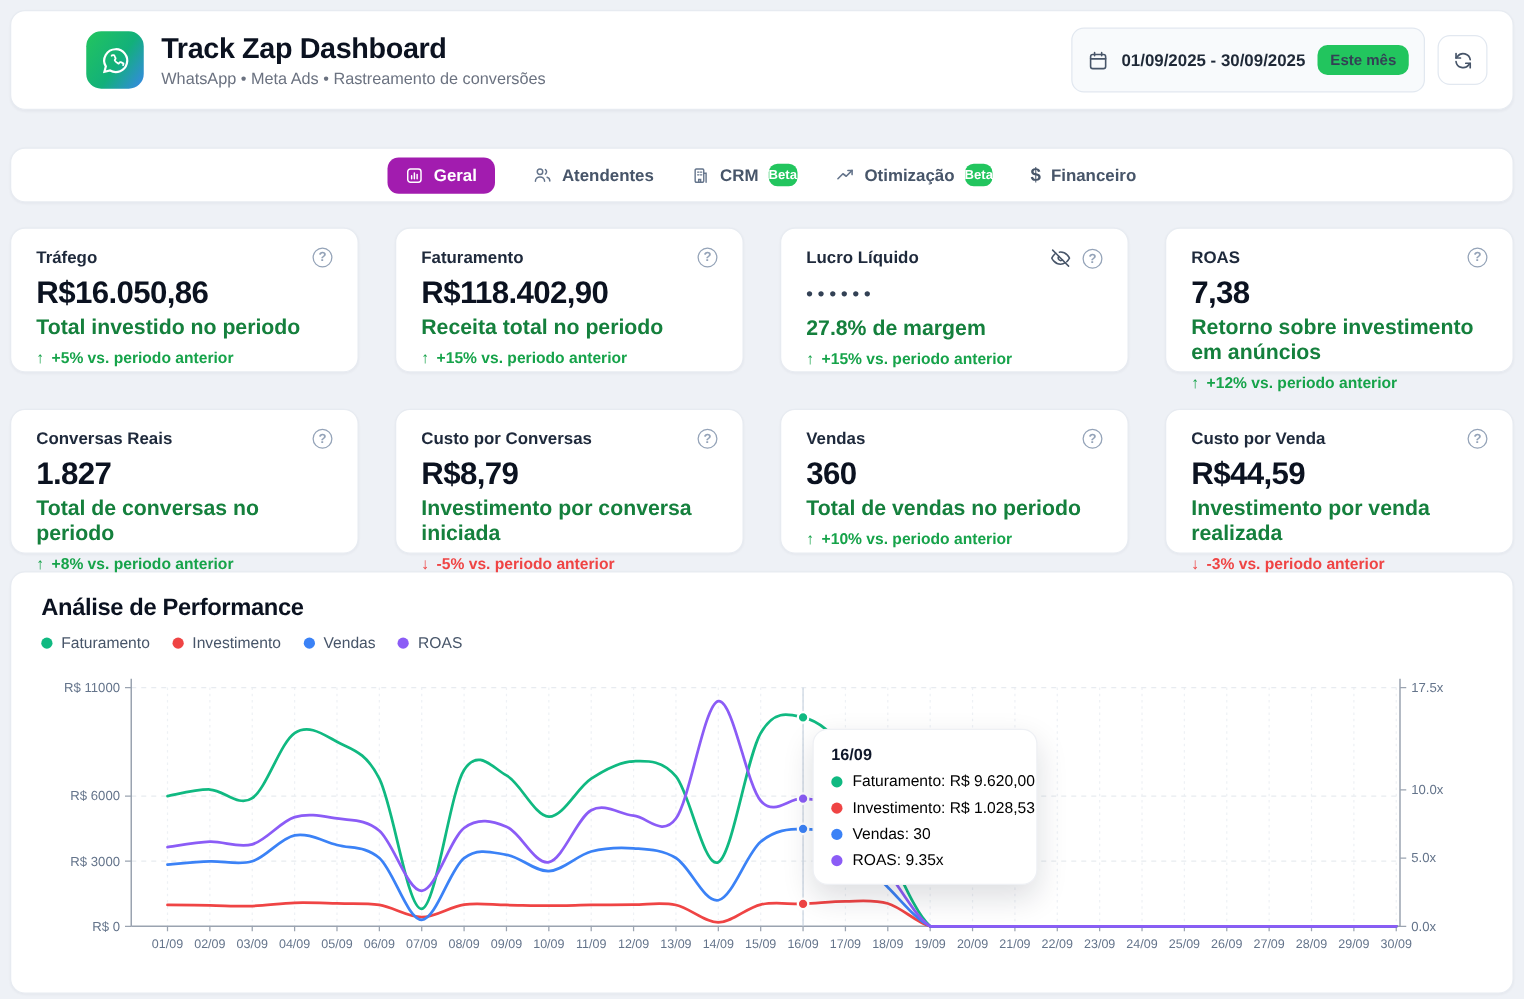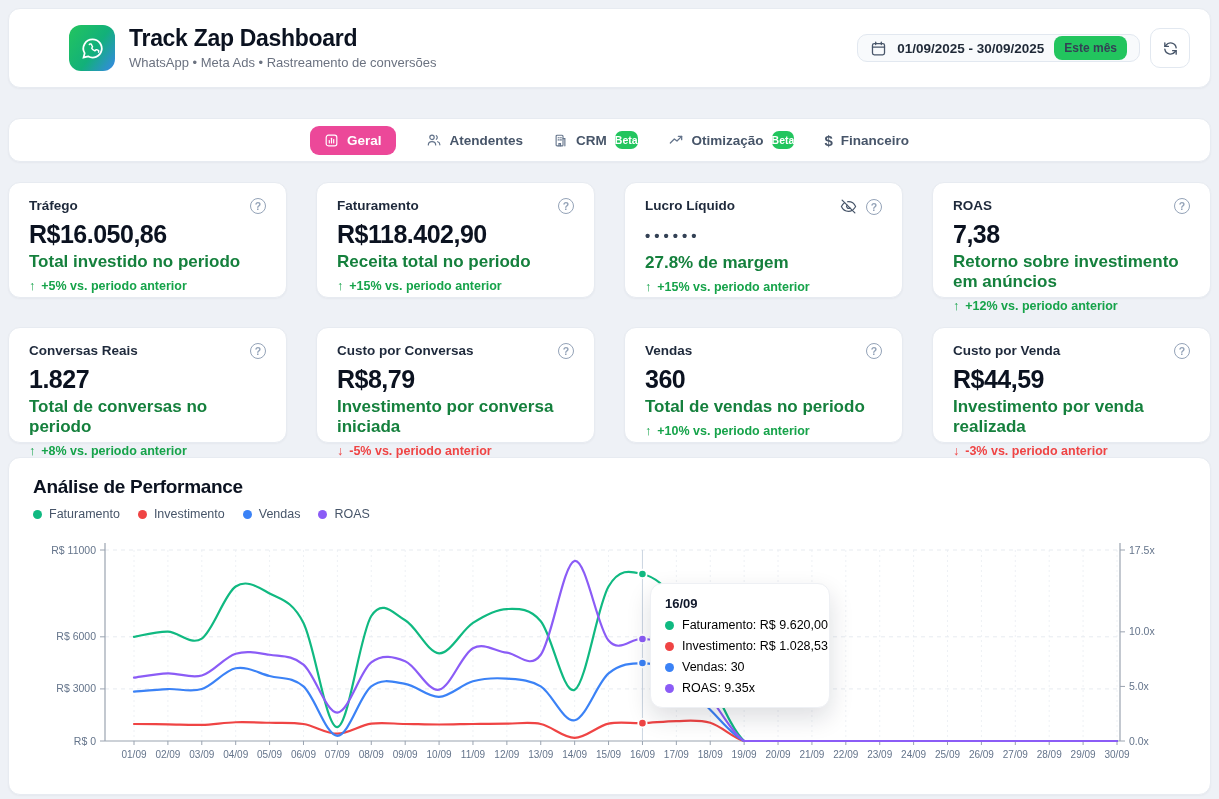--- a/index.html
+++ b/index.html
@@ -22,33 +22,33 @@
   .brand { display:flex; align-items:center; gap:14px;padding-left:40px; }
   .logo {
     width:46px; height:46px; border-radius:12px;
     background:linear-gradient(125deg,#23c55e 0%,#12b07a 55%,#3b82f6 105%);
     display:flex; align-items:center; justify-content:center; flex:0 0 auto;
   }
   .title { font-size:23px; font-weight:700; color:#0b1220; letter-spacing:-0.3px; line-height:1.1; }
   .subtitle { font-size:13px; color:#6b7280; margin-top:4px; }
   .header-right { display:flex; align-items:center; gap:10px; }
   .date-box {
-    display:flex; align-items:center; gap:10px; height:28px; padding:0 12px;
+    display:flex; align-items:center; gap:10px; height:52px; padding:0 12px;
     border:1px solid #e2e8f0; background:#f8fafc; border-radius:10px;
     font-size:13.5px; font-weight:600; color:#1f2937; cursor:pointer;
   }
   .badge-month { background:#22c55e; border-radius:8px; padding:5px 10px; font-size:12px; font-weight:700; color:#334155; }
   .refresh-btn {
     width:40px; height:40px; border:1px solid #e2e8f0; border-radius:10px; background:#fff;
     display:flex; align-items:center; justify-content:center; color:#475569; cursor:pointer;
   }
   
   .tabs-bar { margin-top:30px; height:44px; display:flex; align-items:center; justify-content:center; gap:30px; }
   .tab { display:flex; align-items:center; gap:8px; font-size:13.5px; font-weight:600; color:#475569; cursor:pointer; }
-  .tab.active { background:#ec4899; color:#fff; border-radius:9px; padding:7px 14px; font-weight:700; }
+  .tab.active { background:#a21caf; color:#fff; border-radius:9px; padding:7px 14px; font-weight:700; }
   .beta { background:#22c55e; color:#fff; font-size:10.5px; font-weight:700; padding:3px 0; border-radius:7px; }
   .dollar-glyph { font-size:15px; font-weight:600; }
   
   .kpi-grid { margin-top:20px; display:grid; grid-template-columns:repeat(4,1fr); gap:29px; }
   .kpi { height:116px; padding:15px 20px; }
   .kpi-top { display:flex; justify-content:space-between; align-items:flex-start; }
   .kpi-title { font-size:13.5px; font-weight:700; color:#1e293b; }
   .kpi-icons { display:flex; gap:9px; align-items:center; color:#94a3b8; }
   .help-icon {
     width:16px; height:16px; border:1.4px solid #94a3b8; border-radius:50%;

